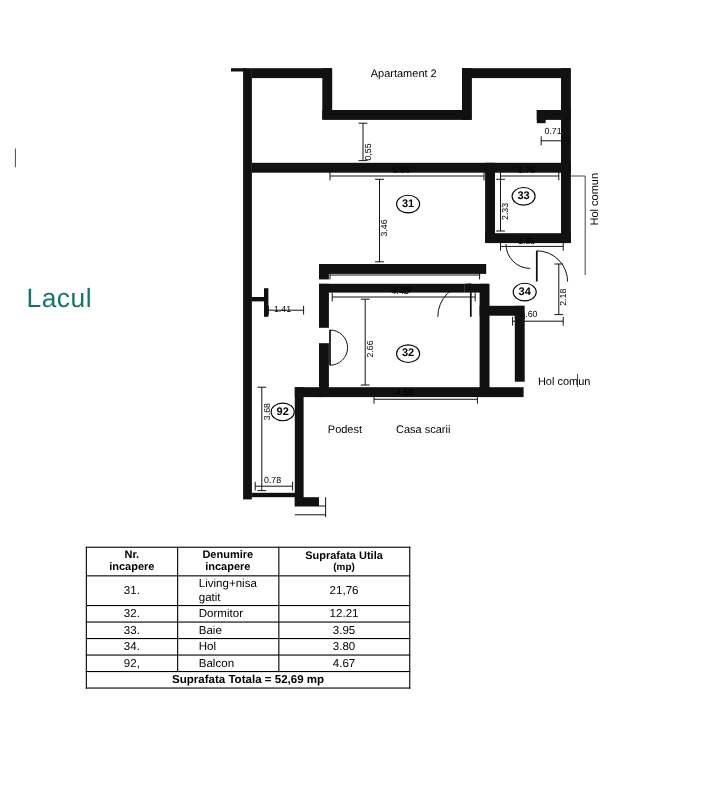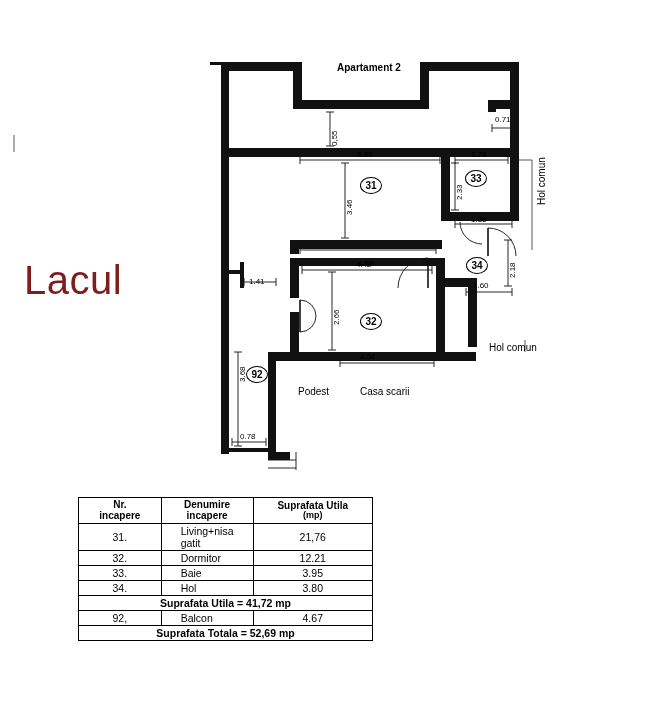--- a/index.html
+++ b/index.html
@@ -17,33 +17,33 @@
   }
   #plan {
     position: absolute;
     left: 0; top: 0;
     width: 645px; height: 720px;
   }
   .title-text {
     position: absolute;
     left: 24px;
     top: 258px;
-    font-size: 40px;
+    font-size: 24px;
     font-family: "Liberation Sans", sans-serif;
     letter-spacing: 0.5px;
-    color: #7f1d1d;
+    color: #0f766e;
   }
   .lbl {
     position: absolute;
     font-family: "Liberation Sans", sans-serif;
     font-size: 10px;
     color: #000;
     white-space: nowrap;
   }
-  .lbl.b { font-weight: bold; }
+  .lbl.b { font-weight: normal; }
   .dim {
     position: absolute;
     font-family: "Liberation Sans", sans-serif;
     font-size: 8px;
     color: #000;
     white-space: nowrap;
   }
   .dim.vert {
     transform-origin: left top;
     transform: rotate(-90deg);
@@ -306,23 +306,20 @@
         <td class="num">33.</td>
         <td class="name">Baie</td>
         <td class="area">3.95</td>
       </tr>
       <tr>
         <td class="num">34.</td>
         <td class="name">Hol</td>
         <td class="area">3.80</td>
       </tr>
       <tr>
-        <td class="total" colspan="3">Suprafata Utila = 41,72 mp</td>
-      </tr>
-      <tr>
         <td class="num">92,</td>
         <td class="name">Balcon</td>
         <td class="area">4.67</td>
       </tr>
       <tr>
         <td class="total" colspan="3">Suprafata Totala = 52,69 mp</td>
       </tr>
     </tbody>
   </table>
 </div>

